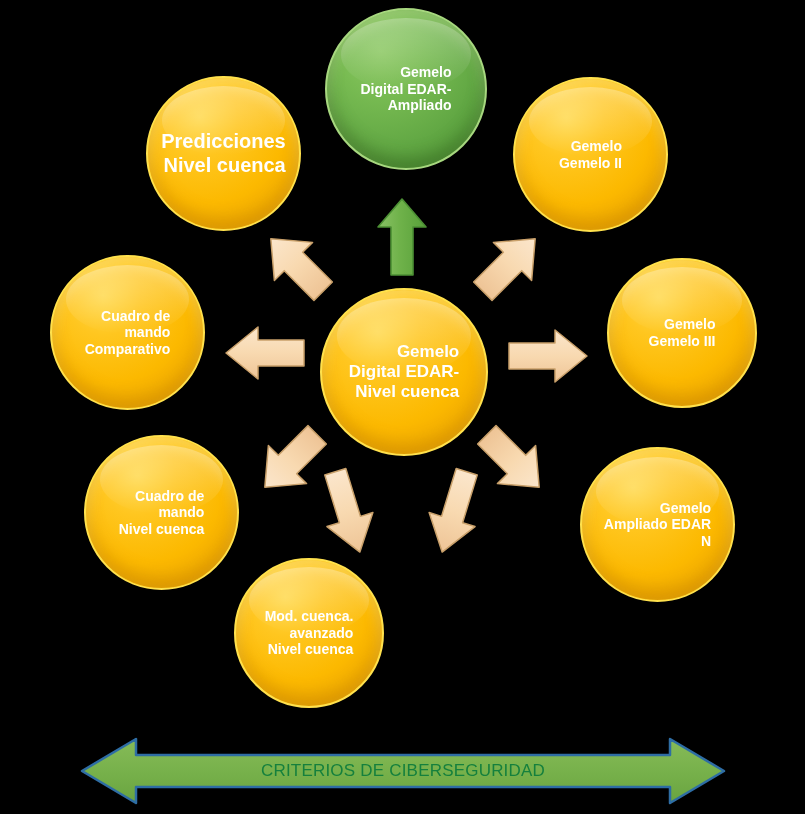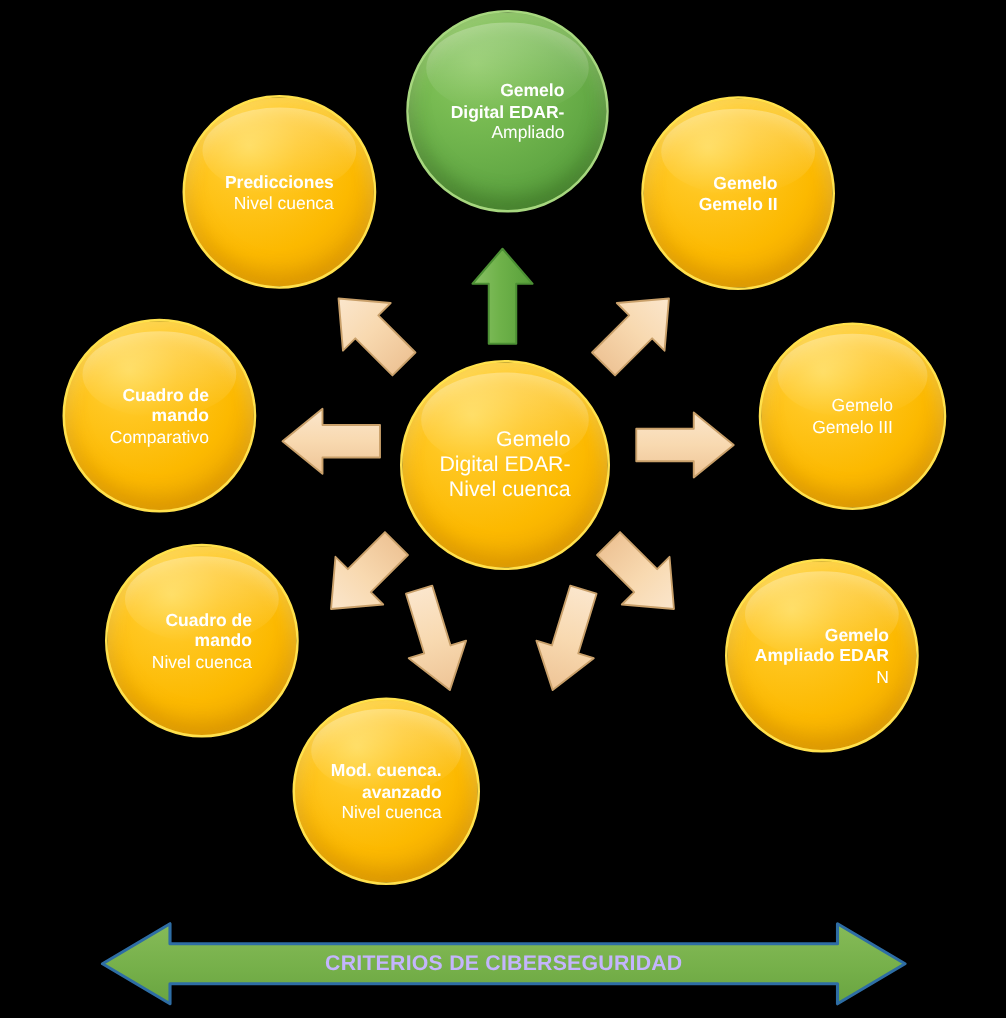--- a/index.html
+++ b/index.html
@@ -13,21 +13,21 @@
   
   .node{
     position:absolute;border-radius:50%;
     display:flex;flex-direction:column;align-items:center;justify-content:center;
     text-align:center;color:#ffffff;line-height:1.18;
     box-sizing:border-box;
     z-index:5;
   }
   .node .txt{display:block;width:100%;}
   .node .b{font-weight:bold;}
-  .node .r{font-weight:normal;}
+  .node .r{font-weight:bold;}
 
   
   .node.yellow{
     background:
       radial-gradient(circle at 34% 26%, #ffd84a 0%, #ffc61f 26%, #fcb900 58%, #f0ab00 80%, #e8a200 100%);
     border:2px solid #ffe14d;
     box-shadow:
       0 5px 9px rgba(0,0,0,0.55),
       inset 0 -10px 16px rgba(190,125,0,0.45),
       inset 0 8px 14px rgba(255,255,200,0.35);
@@ -61,21 +61,21 @@
   .arrow svg{display:block;overflow:visible;}
 
   
   #banner{
     position:absolute;left:78px;top:735px;width:650px;height:72px;z-index:6;
   }
   #banner svg{display:block;}
   #banner .btext{
     position:absolute;left:0;top:0;width:650px;height:72px;
     display:flex;align-items:center;justify-content:center;
-    color:#c4b5fd;font-weight:bold;font-size:17px;letter-spacing:0.2px;
+    color:#15803d;font-weight:normal;font-size:17px;letter-spacing:0.2px;
     pointer-events:none;
     text-align:center;
   }
 </style>
 </head>
 <body>
 
 <div id="stage">
 
   <div class="arrow" style="left:376px;top:197px;">
@@ -263,21 +263,21 @@
   </div>
 
   <div class="node yellow" style="left:50px;top:255px;width:155px;height:155px;font-size:14px;">
     <div class="label">
       <span class="txt b">Cuadro de</span>
       <span class="txt b">mando</span>
       <span class="txt r">Comparativo</span>
     </div>
   </div>
 
-  <div class="node yellow" style="left:146px;top:76px;width:155px;height:155px;font-size:14px;">
+  <div class="node yellow" style="left:146px;top:76px;width:155px;height:155px;font-size:20px;">
     <div class="label">
       <span class="txt b">Predicciones</span>
       <span class="txt r">Nivel cuenca</span>
     </div>
   </div>
 
   <div id="banner">
     <svg width="650" height="72" viewBox="0 0 650 72">
       <defs>
         <linearGradient id="bg1" x1="0" y1="0" x2="0" y2="1">

